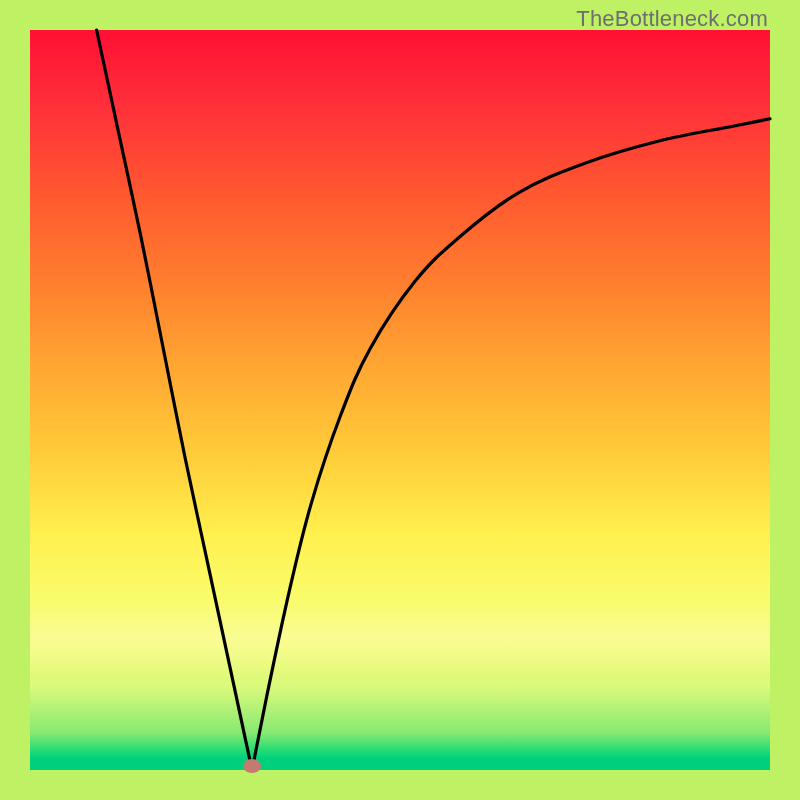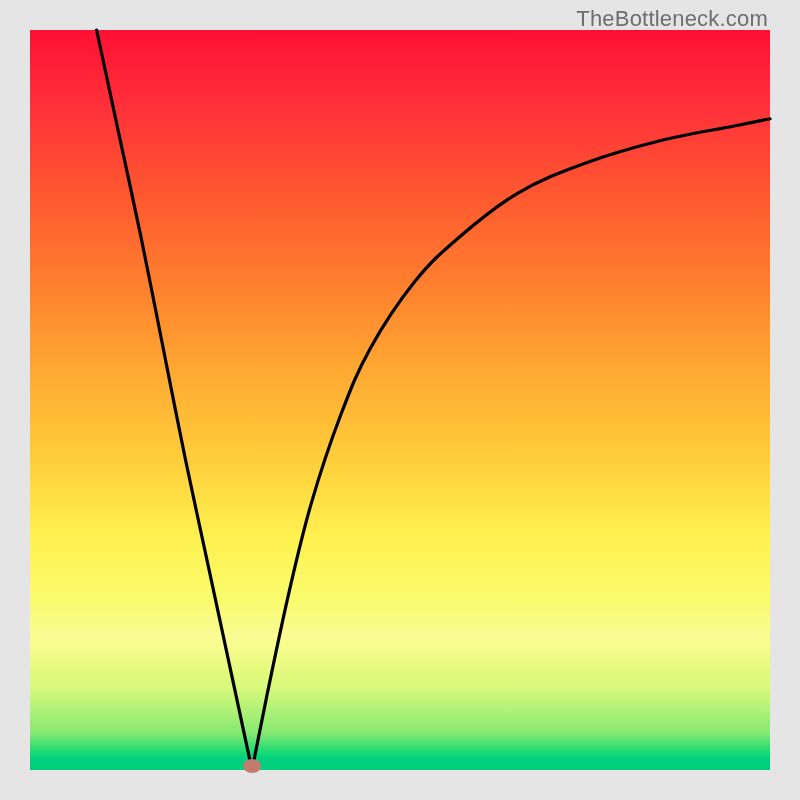--- a/index.html
+++ b/index.html
@@ -8,21 +8,21 @@
     width: 800px;
     height: 800px;
     background: #000;
     font-family: Arial, Helvetica, sans-serif;
     overflow: hidden;
   }
   #frame {
     position: relative;
     width: 800px;
     height: 800px;
-    background: #e5e5e5;
+    background: #bef264;
   }
   #plot-area {
     position: absolute;
     left: 30px;
     top: 30px;
     width: 740px;
     height: 740px;
     
     background: linear-gradient(to bottom,
       #ff1034 0%,

